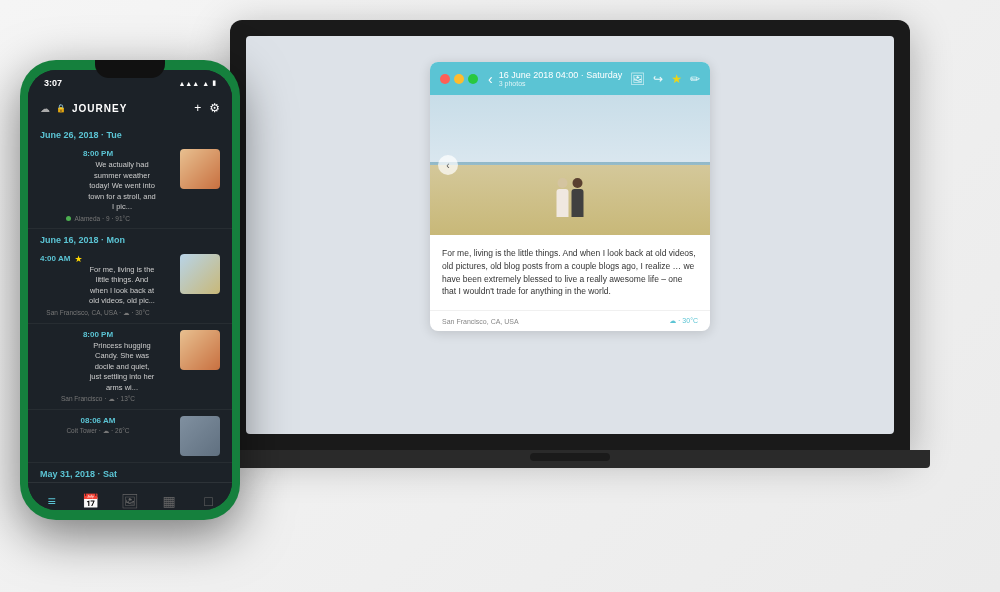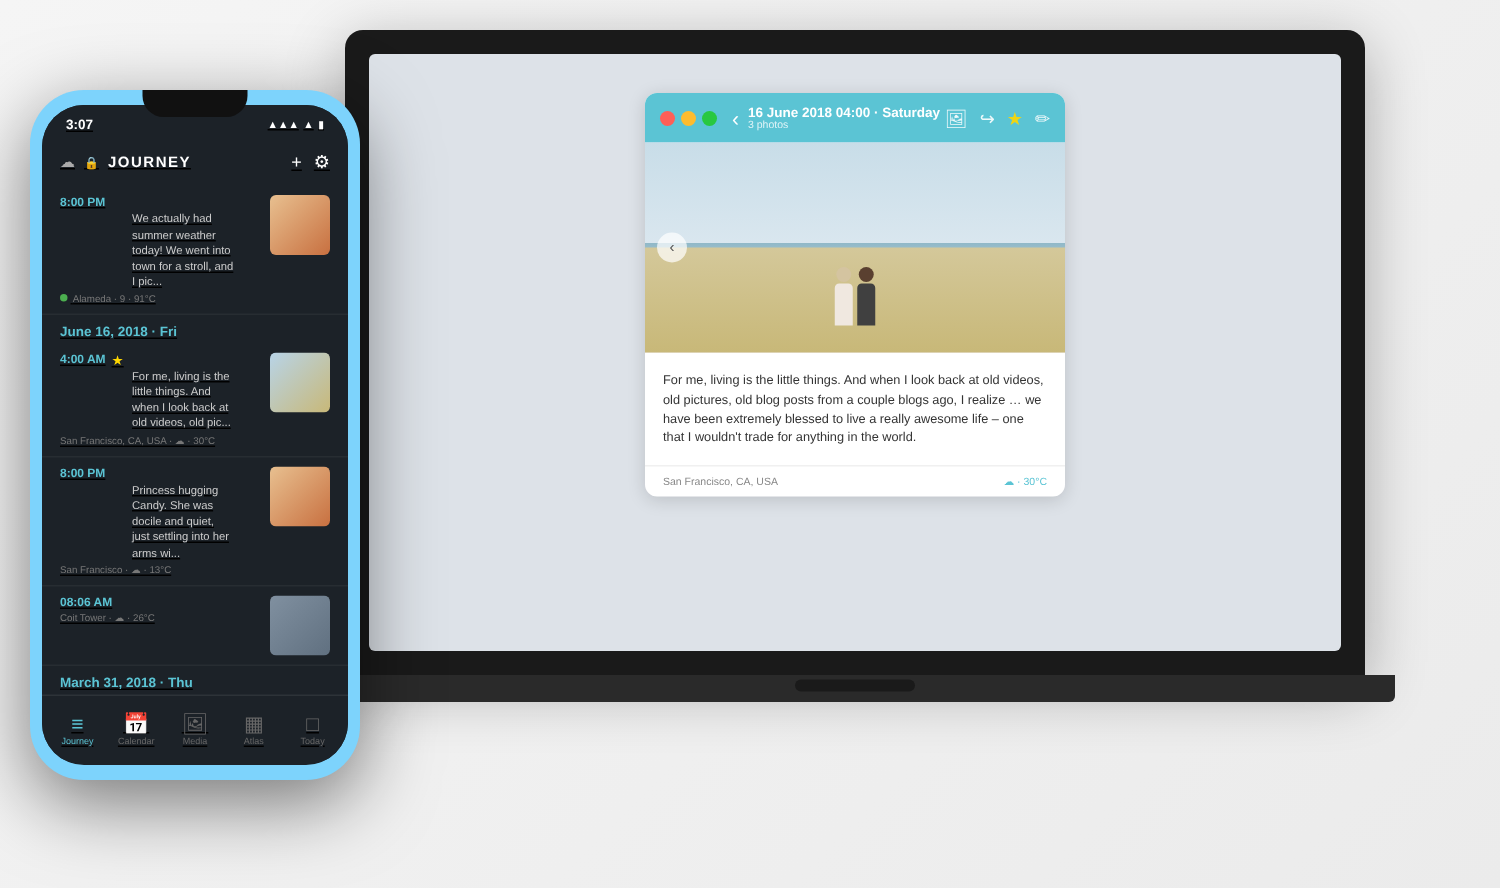--- a/index.html
+++ b/index.html
@@ -96,21 +96,21 @@
     .tl-yellow { background: #febc2e; }
     .tl-green { background: #28c840; }
     .back-arrow {
       color: white;
       font-size: 14px;
       cursor: pointer;
     }
     .header-date {
       color: white;
       font-size: 9px;
-      font-weight: 700;
+      font-weight: 400;
     }
     .header-sub {
       color: rgba(255,255,255,0.8);
       font-size: 7px;
     }
     .header-icons {
       display: flex;
       gap: 8px;
       align-items: center;
     }
@@ -243,26 +243,25 @@
       position: absolute;
       left: 20px;
       top: 60px;
       width: 230px;
       height: 470px;
       z-index: 10;
     }
     .phone-body {
       width: 220px;
       height: 460px;
-      background: #7dd3fc;
+      background: #15803d;
       border-radius: 36px;
       padding: 10px 8px;
       box-shadow: 0 15px 50px rgba(0,0,0,0.5);
       position: relative;
-      text-decoration: underline;
     }
     .phone-notch {
       position: absolute;
       top: 0;
       left: 50%;
       transform: translateX(-50%);
       width: 70px;
       height: 18px;
       background: #111;
       border-radius: 0 0 14px 14px;
@@ -350,20 +349,21 @@
       color: #5bc4d4;
       font-size: 9px;
       font-weight: 600;
     }
     .entry-item {
       padding: 6px 12px;
       display: flex;
       align-items: flex-start;
       gap: 24px;
       border-bottom: 1px solid rgba(255,255,255,0.05);
+      text-align: center;
     }
     .entry-info { flex: 1; }
     .entry-time {
       color: #5bc4d4;
       font-size: 8px;
       font-weight: 600;
       margin-bottom: 2px;
     }
     .entry-preview {
       color: #ccc;
@@ -548,36 +548,39 @@
           <span class="phone-app-title">JOURNEY</span>
         </div>
         <div class="phone-header-right">
           <span class="phone-header-icon">+</span>
           <span class="phone-header-icon">⚙</span>
         </div>
       </div>
 
       <div class="phone-entries">
 
+        <div class="entry-date-header">
+          <span>June 26, 2018 · Tue</span>
+        </div>
         <div class="entry-item">
           <div class="entry-info">
             <div class="entry-time">8:00 PM</div>
             <div class="entry-preview">We actually had summer weather today! We went into town for a stroll, and I pic...</div>
             <div class="entry-meta">
               <span class="weather-dot"></span>
               <span>Alameda · 9 · 91°C</span>
             </div>
           </div>
           <div class="entry-thumb">
             <div class="thumb-family"></div>
           </div>
         </div>
 
         <div class="entry-date-header">
-          <span>June 16, 2018 · Fri</span>
+          <span>June 16, 2018 · Mon</span>
         </div>
         <div class="entry-item">
           <div class="entry-info">
             <div style="display:flex;align-items:center;">
               <div class="entry-time">4:00 AM</div>
               <span class="entry-star">★</span>
             </div>
             <div class="entry-preview">For me, living is the little things. And when I look back at old videos, old pic...</div>
             <div class="entry-meta">San Francisco, CA, USA · ☁ · 30°C</div>
           </div>
@@ -601,21 +604,21 @@
           <div class="entry-info">
             <div class="entry-time">08:06 AM</div>
             <div class="entry-meta">Coit Tower · ☁ · 26°C</div>
           </div>
           <div class="entry-thumb">
             <div class="thumb-city"></div>
           </div>
         </div>
 
         <div class="entry-date-header">
-          <span>March 31, 2018 · Thu</span>
+          <span>May 31, 2018 · Sat</span>
         </div>
       </div>
 
       <div class="phone-bottom-nav">
         <div class="nav-item">
           <span class="nav-item-icon active">≡</span>
           <span class="nav-item-label active">Journey</span>
         </div>
         <div class="nav-item">
           <span class="nav-item-icon">📅</span>

